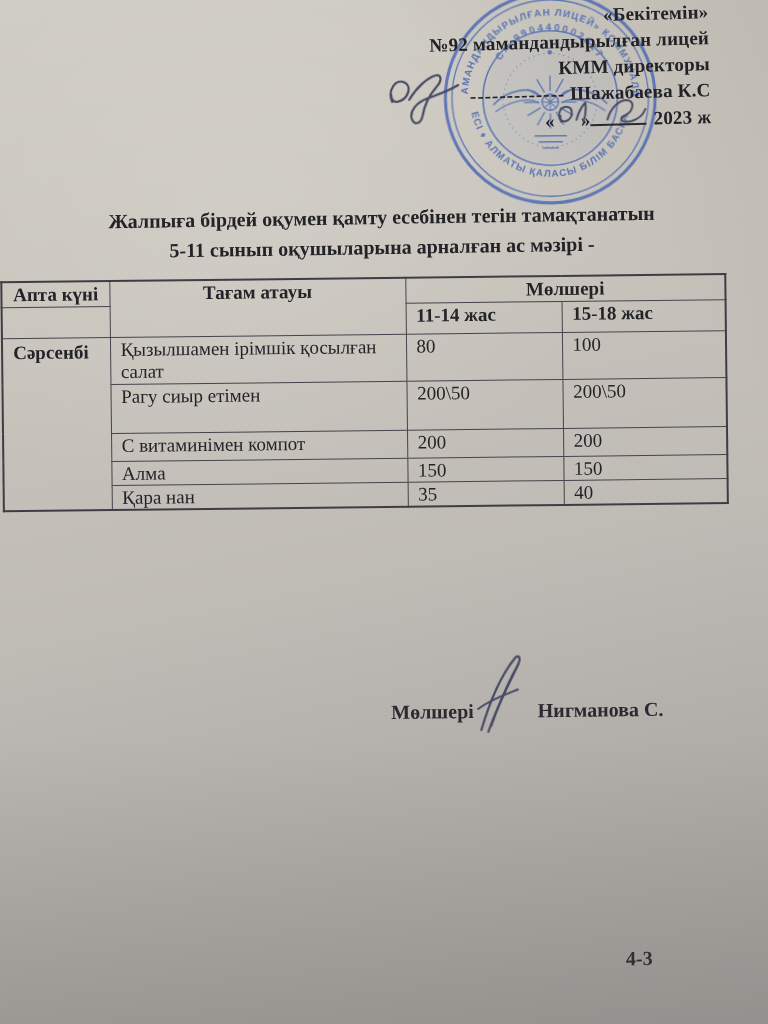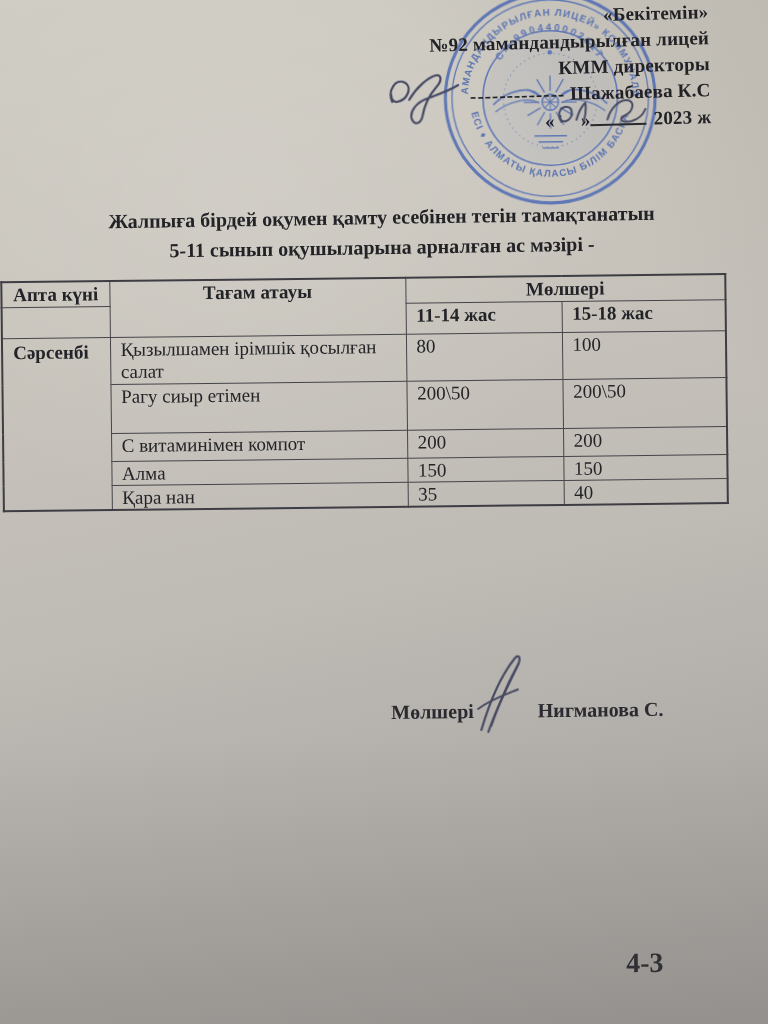--- a/index.html
+++ b/index.html
@@ -56,21 +56,21 @@
   .h-b2{height:49px;}
   .h-b3{height:28px;}
   .h-b4{height:23px;}
   .h-b5{height:24px;}
   .day-cell{font-weight:bold;padding-top:3px !important;}
 
   
   .nurse-line{position:absolute;left:388px;top:701px;font-weight:bold;font-size:20px;
     color:#2a2a30;}
   .nurse-gap{display:inline-block;width:64px;}
-  .page-num{position:absolute;left:620px;top:950px;font-weight:bold;font-size:28px;color:#303034;}
+  .page-num{position:absolute;left:620px;top:950px;font-weight:bold;font-size:20px;color:#303034;}
 </style>
 </head>
 <body>
 
 <div class="bg"></div>
 <div class="bg-light"></div>
 <div class="bg-corner"></div>
 <div class="bg-bottom"></div>
 
 <div class="sheet">

